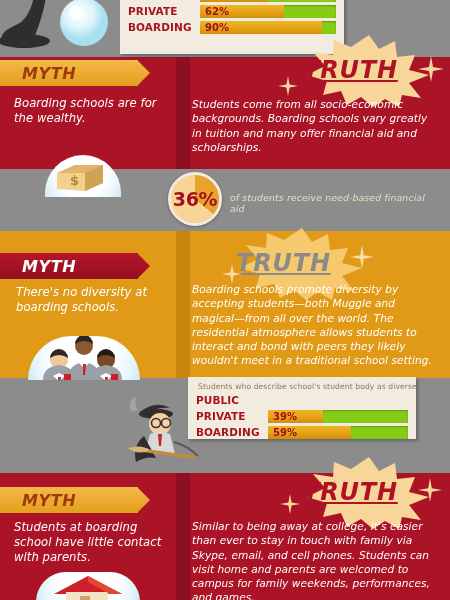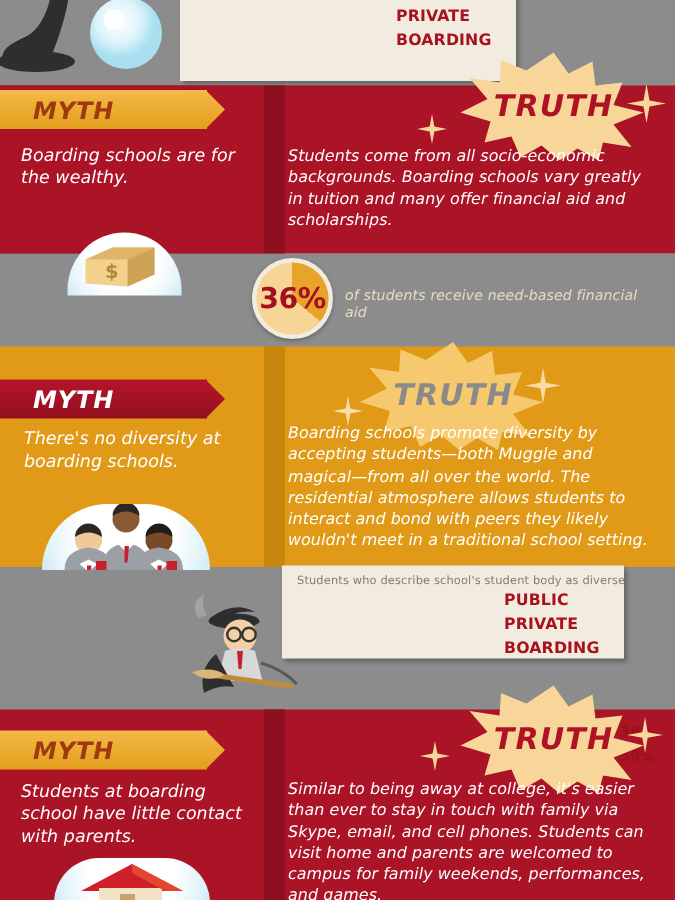--- a/index.html
+++ b/index.html
@@ -20,21 +20,21 @@
   .chart-card{
     position:absolute;background:#f2ece0;
     box-shadow:2px 2px 3px rgba(0,0,0,.28);
     box-sizing:border-box;padding:5px 8px 6px 8px;
   }
   .chart-title{
     font-family:"DejaVu Sans","Liberation Sans",sans-serif;
     font-size:7.6px;color:#8a7a5e;letter-spacing:.1px;margin:0 0 3px 2px;
     white-space:nowrap;
   }
-  .bar-row{display:flex;align-items:flex-end;height:14px;margin-bottom:2px;flex-direction:column;}
+  .bar-row{display:flex;align-items:flex-start;height:14px;margin-bottom:2px;}
   .bar-label{
     width:72px;flex:0 0 72px;font-weight:bold;font-size:10.5px;
     color:#a8121f;letter-spacing:.1px;
   }
   .bar-track{
     position:relative;flex:1;height:13px;background:#84cc16;
     box-shadow:inset 0 1px 2px rgba(0,0,0,.25);
   }
   .bar-fill{
     position:absolute;left:0;top:0;bottom:0;
@@ -78,22 +78,22 @@
     letter-spacing:.05px;
   }
   .myth-body.on-red{color:#ffffff;}
   .myth-body.on-orange{color:#ffffff;}
 
   
   .burst{position:absolute;width:132px;height:74px;}
   .burst svg{position:absolute;inset:0;width:100%;height:100%;}
   .burst .label{
     position:absolute;left:0;right:0;top:50%;transform:translateY(-50%);
-    text-align:center;font-style:italic;font-weight:bold;
-    font-size:20px;letter-spacing:.8px;
+    text-align:left;font-style:italic;font-weight:bold;
+    font-size:24px;letter-spacing:.8px;text-decoration:underline;
   }
   .label-red{color:#b01225;}
   .label-gray{color:#8a8a8a;}
 
   .spark{position:absolute;}
   .truth-body{
     position:absolute;font-style:italic;font-size:10.6px;line-height:14.3px;
     color:#fff;letter-spacing:.05px;
   }
 

